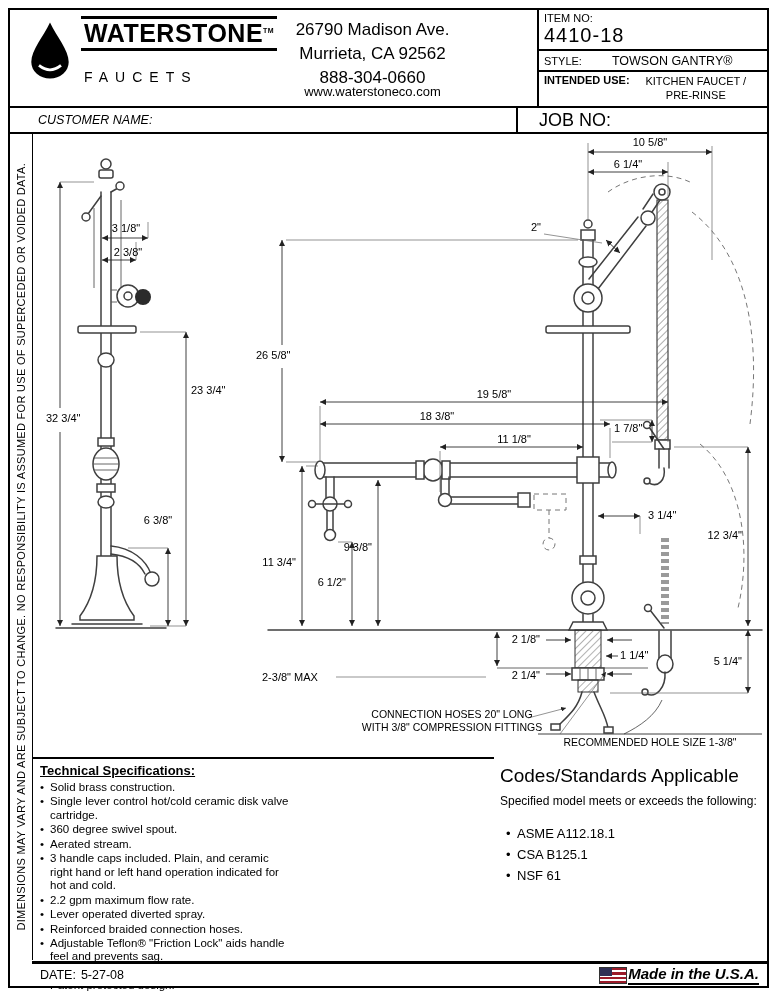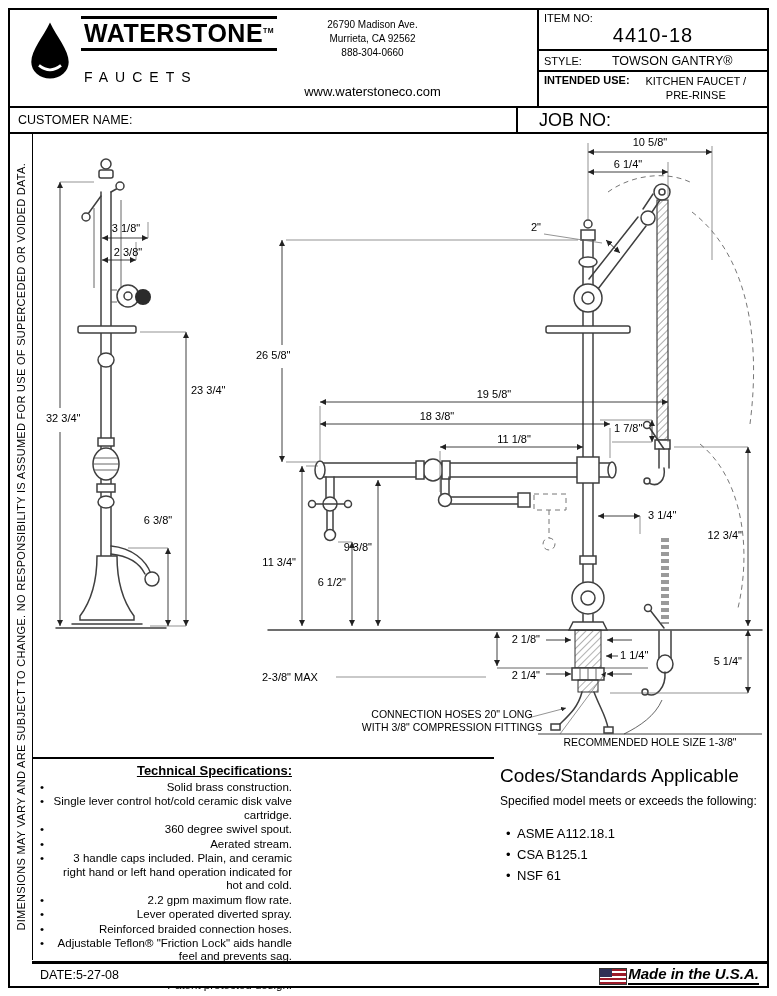--- a/index.html
+++ b/index.html
@@ -7,69 +7,69 @@
         font-family:"Liberation Sans",sans-serif;color:#000;overflow:hidden;}
   .frame{position:absolute;inset:8px;border:2px solid #000;}
   
   .header{position:absolute;left:0;right:0;top:0;height:96px;border-bottom:2px solid #000;background:#fff;z-index:3;}
   .logo{position:absolute;left:18px;top:6px;display:flex;gap:9px;align-items:center;}
   .brandbox{display:flex;flex-direction:column;}
   .brandname{border-top:3px solid #000;border-bottom:3px solid #000;padding:0 3px;
              font-size:25px;font-weight:bold;letter-spacing:.5px;line-height:1.15;white-space:nowrap;}
   .brandname sup{font-size:7px;font-weight:bold;}
   .brandsub{font-size:14px;letter-spacing:7px;padding:18px 0 0 3px;}
-  .addr{position:absolute;left:255px;top:8px;width:215px;text-align:center;font-size:10px;line-height:1.4;}
+  .addr{position:absolute;left:255px;top:8px;width:215px;text-align:center;font-size:17px;line-height:1.4;}
   .web{position:absolute;left:255px;top:74px;width:215px;text-align:center;font-size:13px;}
   .hdr-right{position:absolute;right:0;top:0;width:228px;height:96px;border-left:2px solid #000;display:flex;flex-direction:column;}
   .item-row{height:41px;border-bottom:2px solid #000;padding:2px 5px;box-sizing:border-box;}
   .small-label{font-size:11px;}
-  .item-value{text-align:center;font-size:20px;letter-spacing:1px;margin-top:0px;}
+  .item-value{text-align:left;font-size:20px;letter-spacing:1px;margin-top:0px;}
   .style-row{height:21px;border-bottom:2px solid #000;display:flex;align-items:center;padding:0 5px;box-sizing:border-box;}
   .style-value{margin-left:30px;font-size:12.5px;}
   .use-row{flex:1;display:flex;padding:2px 5px;box-sizing:border-box;}
   .use-label{font-size:11px;font-weight:bold;}
   .use-value{flex:1;text-align:center;font-size:11px;line-height:1.3;}
   
   .cust-row{position:absolute;top:98px;left:0;right:0;height:24px;border-bottom:2px solid #000;display:flex;background:#fff;z-index:3;}
-  .cust-left{flex:1;display:flex;align-items:center;padding-left:8px;font-size:12.5px;}
+  .cust-left{flex:1;display:flex;align-items:center;padding-left:28px;font-size:12.5px;font-style:italic;}
   .cust-right{width:228px;border-left:2px solid #000;display:flex;align-items:center;padding-left:21px;font-size:18px;}
   
   .side-strip{position:absolute;left:0;top:124px;bottom:26px;width:22px;border-right:1.5px solid #000;
               display:flex;align-items:center;justify-content:center;z-index:3;background:#fff;}
   .side-text{writing-mode:vertical-rl;transform:rotate(180deg);font-size:11px;letter-spacing:.3px;white-space:nowrap;}
   
   .draw{position:absolute;left:-10px;top:-10px;width:777px;height:996px;pointer-events:none;z-index:1;}
   .art{stroke:#3f3f3f;stroke-width:1.5;fill:none;stroke-linecap:round;}
   .fw{fill:#fff;}
   .artthin{stroke:#555;stroke-width:.9;fill:none;}
   .dim{stroke:#2b2b2b;stroke-width:.9;fill:none;}
   .ext{stroke:#666;stroke-width:.7;fill:none;}
   .dash{stroke:#777;stroke-width:1;fill:none;stroke-dasharray:5 4;}
   .dashhose{stroke:#9a9a9a;stroke-width:8;stroke-dasharray:4 3;fill:none;}
   .dtxt{font-family:"Liberation Sans",sans-serif;font-size:11px;fill:#000;}
   .ntxt{font-size:10.5px;}
   
   .specs{position:absolute;left:22px;right:0;top:747px;height:198px;z-index:2;}
   .spec-topline{position:absolute;left:0;top:0;width:462px;border-top:2px solid #000;}
-  .tech{position:absolute;left:8px;top:6px;width:252px;text-align:right;}
+  .tech{position:absolute;left:8px;top:6px;width:252px;}
   .tech h3{margin:0 0 3px 0;font-size:13px;text-decoration:underline;}
   .tech ul{margin:0;padding:0;list-style:none;font-size:11.5px;line-height:1.17;}
   .tech li{position:relative;padding-left:10px;margin-bottom:1px;}
   .tech li::before{content:"\2022";position:absolute;left:0;}
   .codes{position:absolute;left:468px;top:8px;width:288px;}
   .codes h2{margin:0;font-size:19px;font-weight:normal;}
   .codes p{margin:7px 0 0 0;font-size:12px;}
   .codes ul{margin:18px 0 0 6px;padding:0;list-style:none;font-size:13px;}
   .codes li{position:relative;padding-left:11px;margin-bottom:6px;}
   .codes li::before{content:"\2022";position:absolute;left:0;}
   
   .footer{position:absolute;left:22px;right:0;bottom:0;height:25px;border-top:3px solid #000;
           display:flex;align-items:center;justify-content:space-between;padding:0 8px;box-sizing:border-box;background:#fff;z-index:3;}
-  .date{font-size:12.5px;display:flex;}
-  .made{display:flex;align-items:flex-end;gap:1px;}
+  .date{font-size:12.5px;display:flex;gap:5px;}
+  .made{display:flex;align-items:center;gap:1px;}
   .made-text{font-weight:bold;font-style:italic;font-size:15px;border-bottom:2px solid #000;padding-bottom:1px;}
   .flag{width:26px;height:15px;position:relative;border:1px solid #333;
         background:repeating-linear-gradient(180deg,#9b1b2a 0 2.2px,#fff 2.2px 4.4px);}
   .flag::before{content:"";position:absolute;left:0;top:0;width:12px;height:8px;background:#2f2f55;}
 </style>
 </head>
 <body>
 
 <div class="page">
  <div class="frame">

